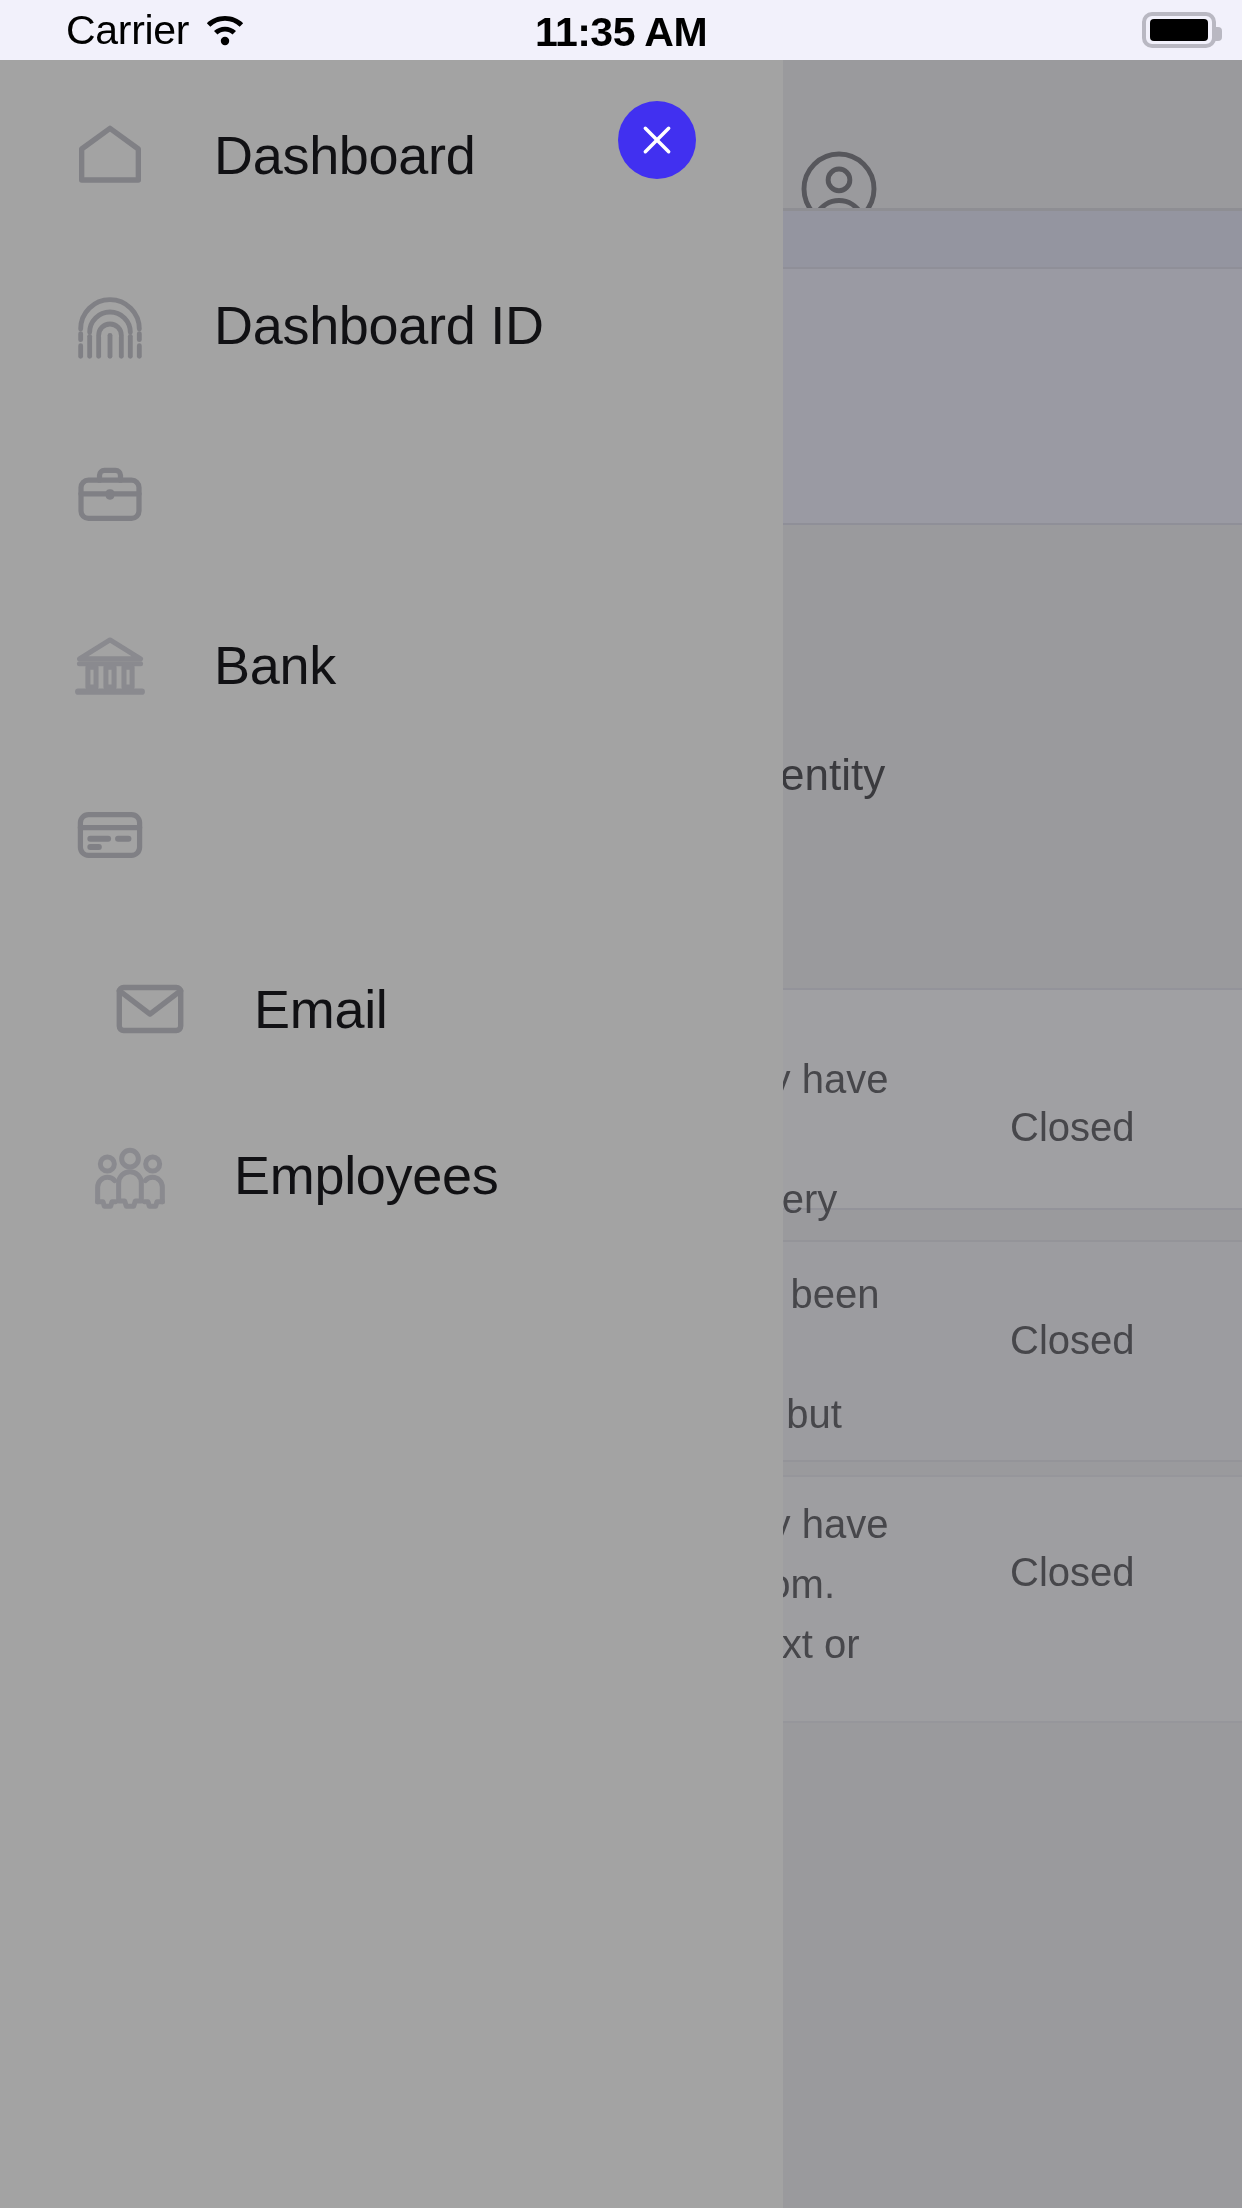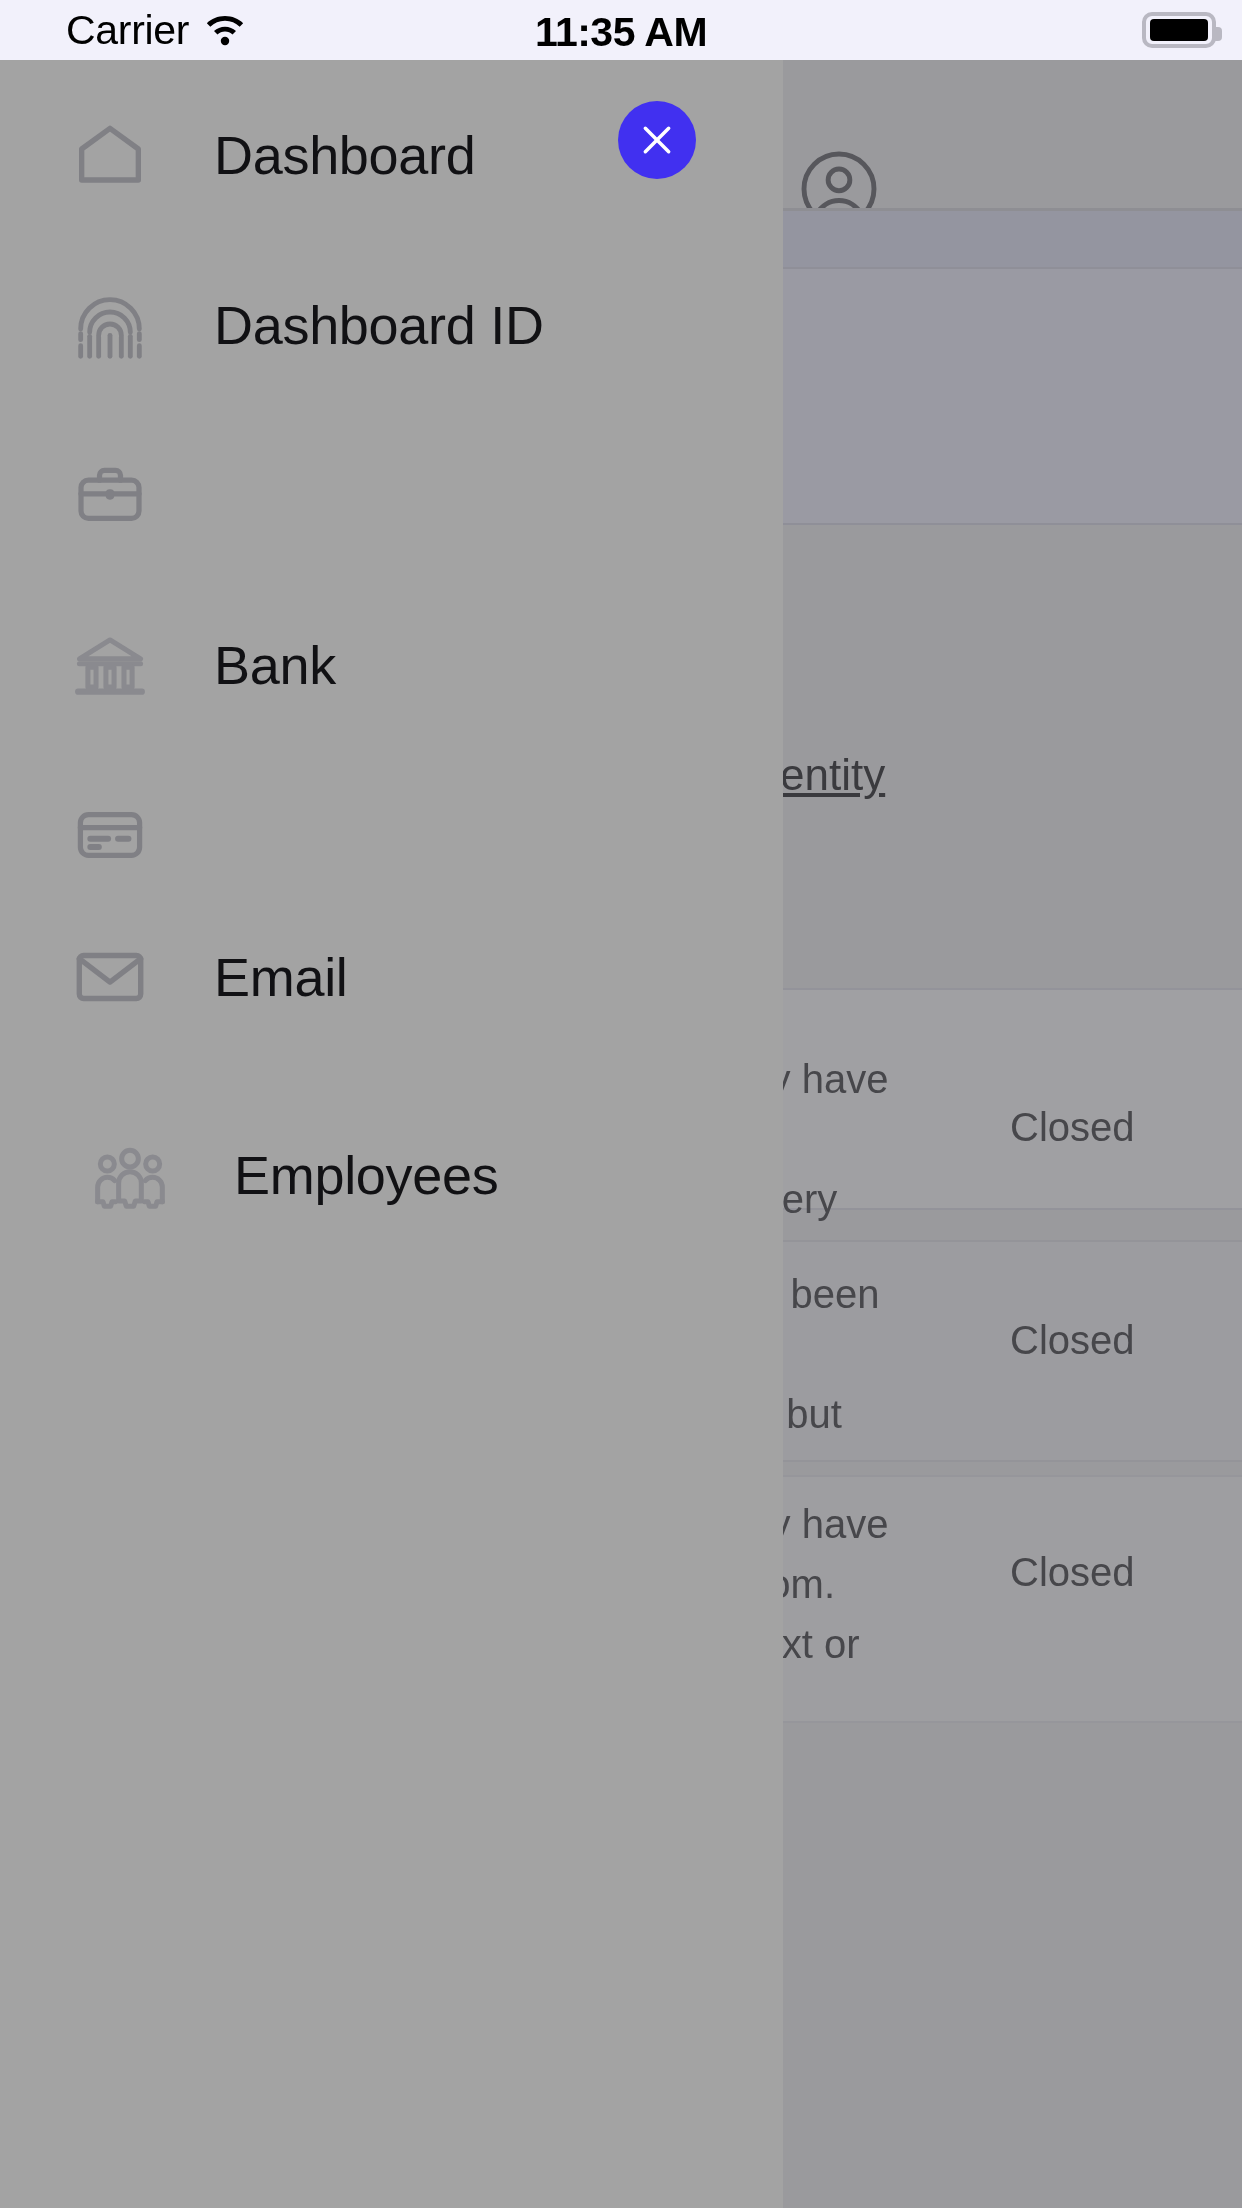--- a/index.html
+++ b/index.html
@@ -191,21 +191,21 @@
         </svg>
       </div>
     </div>
 
     <div class="bd-sep" style="top:148px;"></div>
     <div class="bd-band" style="top:151px; height:311px; background:#9495a0;"></div>
     <div class="bd-sep" style="top:462px;"></div>
 
     <div class="bd-card" style="left:552px; top:207px; width:738px; height:258px; background:#9a9aa3; border-color:#8f8f98;"></div>
 
-    <div class="bd-heading" style="left:780px; top:690px;text-decoration:underline;">entity</div>
+    <div class="bd-heading" style="left:780px; top:690px;">entity</div>
 
     <div class="bd-card" style="left:560px; top:928px; width:700px; height:222px;"></div>
     <div class="bd-text" style="left:715px; top:990px;">may have</div>
     <div class="bd-text" style="left:715px; top:1050px;">r</div>
     <div class="bd-text" style="left:715px; top:1110px;">or very</div>
     <div class="bd-status" style="left:1010px; top:1045px;">Closed</div>
 
     <div class="bd-card" style="left:560px; top:1180px; width:700px; height:222px; background:#9c9ca0; border-color:#949499;"></div>
     <div class="bd-text" style="left:715px; top:1205px;">ave been</div>
     <div class="bd-text" style="left:715px; top:1265px;"></div>
@@ -289,21 +289,21 @@
           <svg width="74" height="74" viewBox="0 0 24 24" fill="none" stroke="#808085" stroke-width="1.7" stroke-linecap="round" stroke-linejoin="round">
             <rect x="2.4" y="5.4" width="19.2" height="13.2" rx="2.6"></rect>
             <line x1="2.4" y1="9.6" x2="21.6" y2="9.6"></line>
             <line x1="5.6" y1="13.2" x2="11.4" y2="13.2" stroke-width="1.9"></line>
             <line x1="14.6" y1="13.2" x2="18" y2="13.2" stroke-width="1.9"></line>
             <line x1="5.6" y1="15.9" x2="8.4" y2="15.9" stroke-width="1.9"></line>
           </svg>
         </span>
       </div>
 
-      <div class="menu-item" style="top:832px;">
+      <div class="menu-item" style="top:864px;margin-left:40px;">
         <span class="menu-icon">
           <svg width="76" height="76" viewBox="0 0 24 24" fill="none" stroke="#808085" stroke-width="1.7" stroke-linecap="round" stroke-linejoin="round">
             <rect x="2.3" y="5.2" width="19.4" height="13.6" rx="1.4"></rect>
             <path d="M2.3 6.2 12 13.6l9.7-7.4"></path>
           </svg>
         </span>
         <span class="menu-label">Email</span>
       </div>
 
       <div class="menu-item" style="top:1030px;padding-left:20px;">

